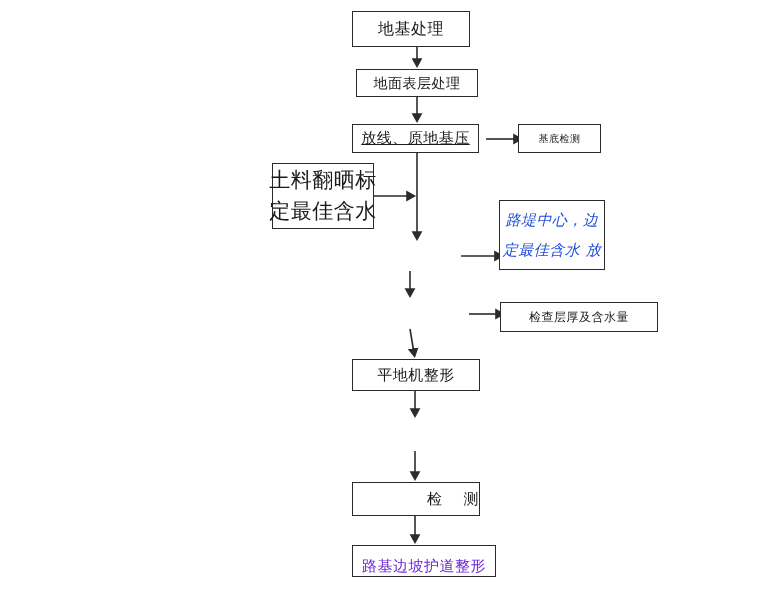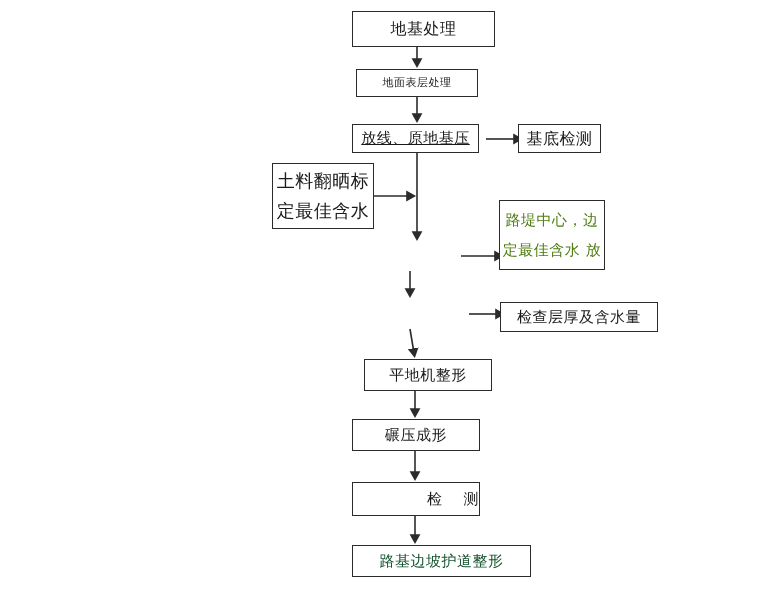--- a/index.html
+++ b/index.html
@@ -107,61 +107,58 @@
 
     <g>
       <line x1="415" y1="451" x2="415" y2="476" stroke="#2b2b2b" stroke-width="1.6" marker-end="url(#arrow-down)"></line>
     </g>
 
     <g>
       <line x1="415" y1="516" x2="415" y2="539" stroke="#2b2b2b" stroke-width="1.6" marker-end="url(#arrow-down)"></line>
     </g>
   </svg>
 
-  <div class="node" style="left: 352px; top: 11px; width: 143px; height: 36px; border-color: rgb(43, 43, 43); color: rgb(26, 26, 26); font-size: 16px;">
+  <div class="node" style="left: 352px; top: 11px; width: 118px; height: 36px; border-color: rgb(43, 43, 43); color: rgb(26, 26, 26); font-size: 16px;">
     <span class="line">地基处理</span>
   </div>
 
-  <div class="node" style="left: 356px; top: 69px; width: 122px; height: 28px; border-color: rgb(43, 43, 43); color: rgb(26, 26, 26); font-size: 11px;">
+  <div class="node" style="left: 356px; top: 69px; width: 122px; height: 28px; border-color: rgb(43, 43, 43); color: rgb(26, 26, 26); font-size: 14px;">
     <span class="line">地面表层处理</span>
   </div>
 
   <div class="node" style="left: 352px; top: 124px; width: 127px; height: 29px; border-color: rgb(43, 43, 43); color: rgb(26, 26, 26); font-size: 15px; text-decoration: underline;">
     <span class="line">放线、原地基压</span>
   </div>
 
-  <div class="node" style="left: 518px; top: 124px; width: 83px; height: 29px; border-color: rgb(43, 43, 43); color: rgb(26, 26, 26); font-size: 16px;">
+  <div class="node" style="left: 518px; top: 124px; width: 83px; height: 29px; border-color: rgb(43, 43, 43); color: rgb(26, 26, 26); font-size: 10px;">
     <span class="line">基底检测</span>
   </div>
 
-  <div class="node two-line" style="left: 272px; top: 163px; width: 102px; height: 66px; border-color: rgb(43, 43, 43); color: rgb(26, 26, 26); font-size: 18px;">
+  <div class="node two-line" style="left: 272px; top: 163px; width: 102px; height: 66px; border-color: rgb(43, 43, 43); color: rgb(26, 26, 26); font-size: 21px;">
     <span class="line">土料翻晒标</span>
     <span class="line">定最佳含水</span>
   </div>
 
-  <div class="node two-line" style="left: 499px; top: 200px; width: 106px; height: 70px; border-color: rgb(43, 43, 43); color: #4d7c0f; font-size: 15px;">
+  <div class="node two-line" style="left: 499px; top: 200px; width: 106px; height: 70px; border-color: rgb(43, 43, 43); color: #1d4ed8; font-size: 15px; font-style: italic;">
     <span class="line">路堤中心，边</span>
     <span class="line">定最佳含水 放</span>
   </div>
 
 
 
-  <div class="node" style="left: 500px; top: 302px; width: 158px; height: 30px; border-color: rgb(43, 43, 43); color: rgb(26, 26, 26); font-size: 15px;">
+  <div class="node" style="left: 500px; top: 302px; width: 158px; height: 30px; border-color: rgb(43, 43, 43); color: rgb(26, 26, 26); font-size: 12px;">
     <span class="line">检查层厚及含水量</span>
   </div>
 
-  <div class="node" style="left: 352px; top: 359px; width: 128px; height: 32px; border-color: rgb(43, 43, 43); color: rgb(26, 26, 26); font-size: 15px; margin-left: 12px;">
+  <div class="node" style="left: 352px; top: 359px; width: 128px; height: 32px; border-color: rgb(43, 43, 43); color: rgb(26, 26, 26); font-size: 15px;">
     <span class="line">平地机整形</span>
   </div>
 
-  <div class="node" style="left: 352px; top: 419px; width: 128px; height: 32px; border-color: rgb(43, 43, 43); color: rgb(26, 26, 26); font-size: 15px;">
-    <span class="line">碾压成形</span>
-  </div>
 
   <div class="node" style="left: 352px; top: 482px; width: 128px; height: 34px; border-color: rgb(43, 43, 43); color: rgb(26, 26, 26); font-size: 15px; align-items: flex-end;">
     <span class="line">检    测</span>
   </div>
 
-  <div class="node" style="left: 352px; top: 545px; width: 179px; height: 32px; border-color: rgb(43, 43, 43); color: #14532d; font-size: 15px;">
+  <div class="node" style="left: 352px; top: 545px; width: 144px; height: 32px; border-color: rgb(43, 43, 43); color: #6d28d9; font-size: 15px; justify-content: flex-end;">
     <span class="line">路基边坡护道整形</span>
   </div>
 
 </div>
 
 </body></html>

